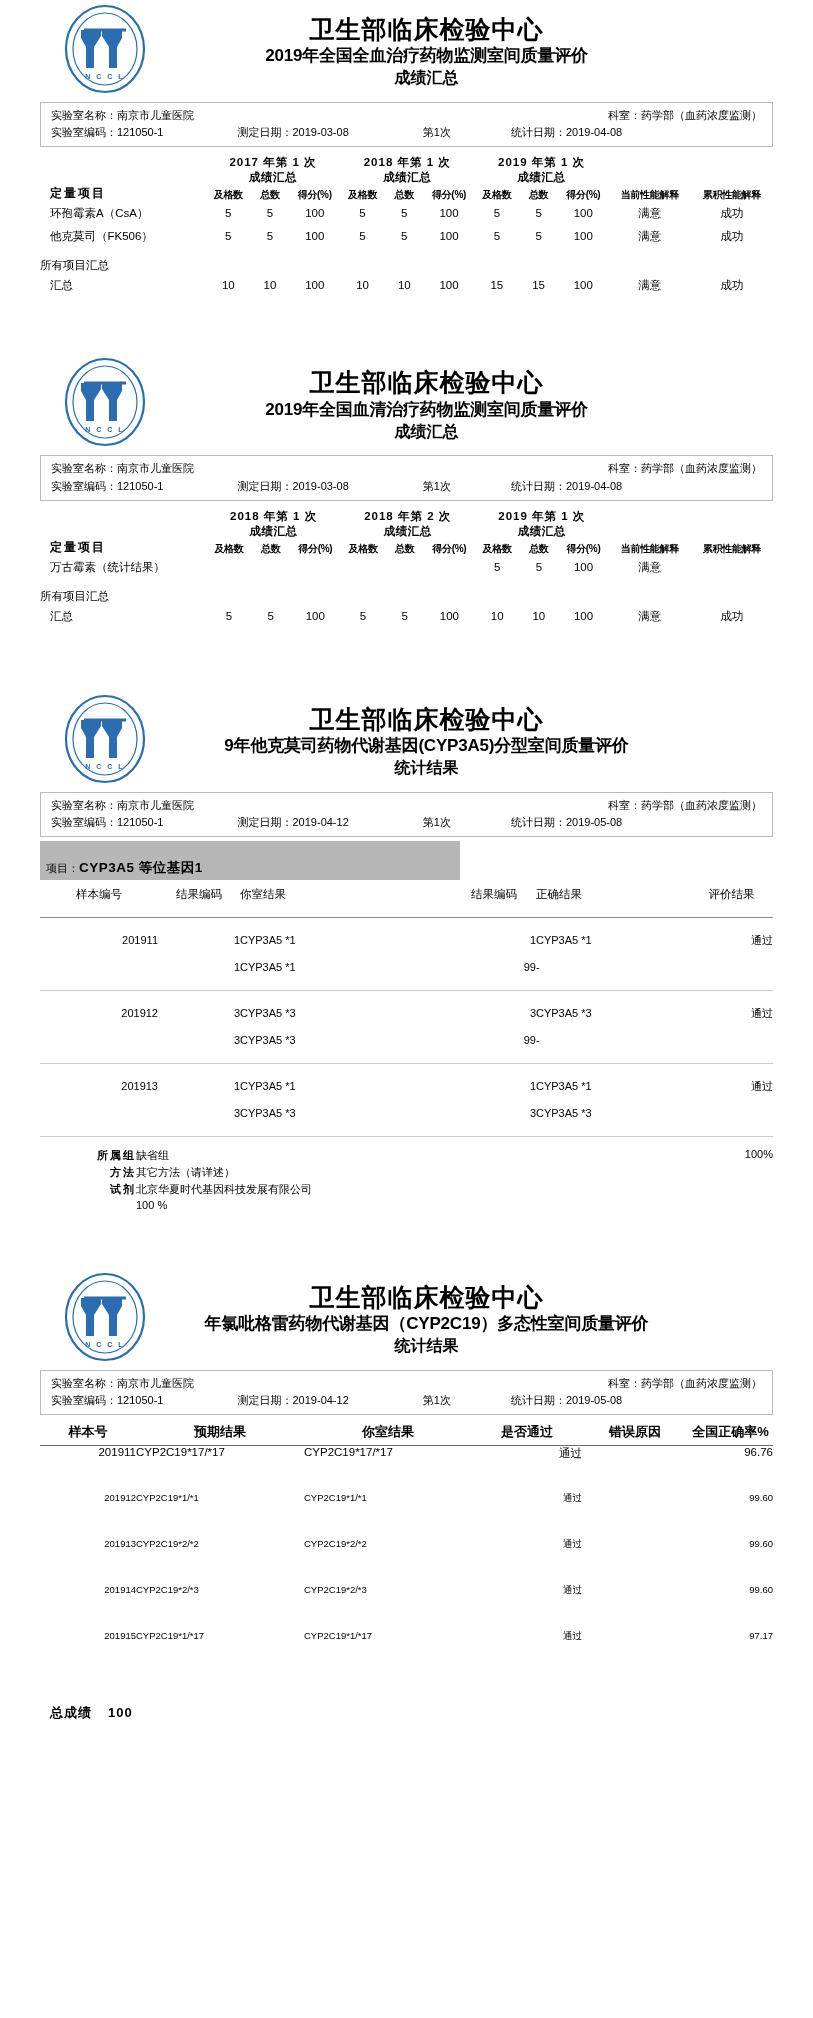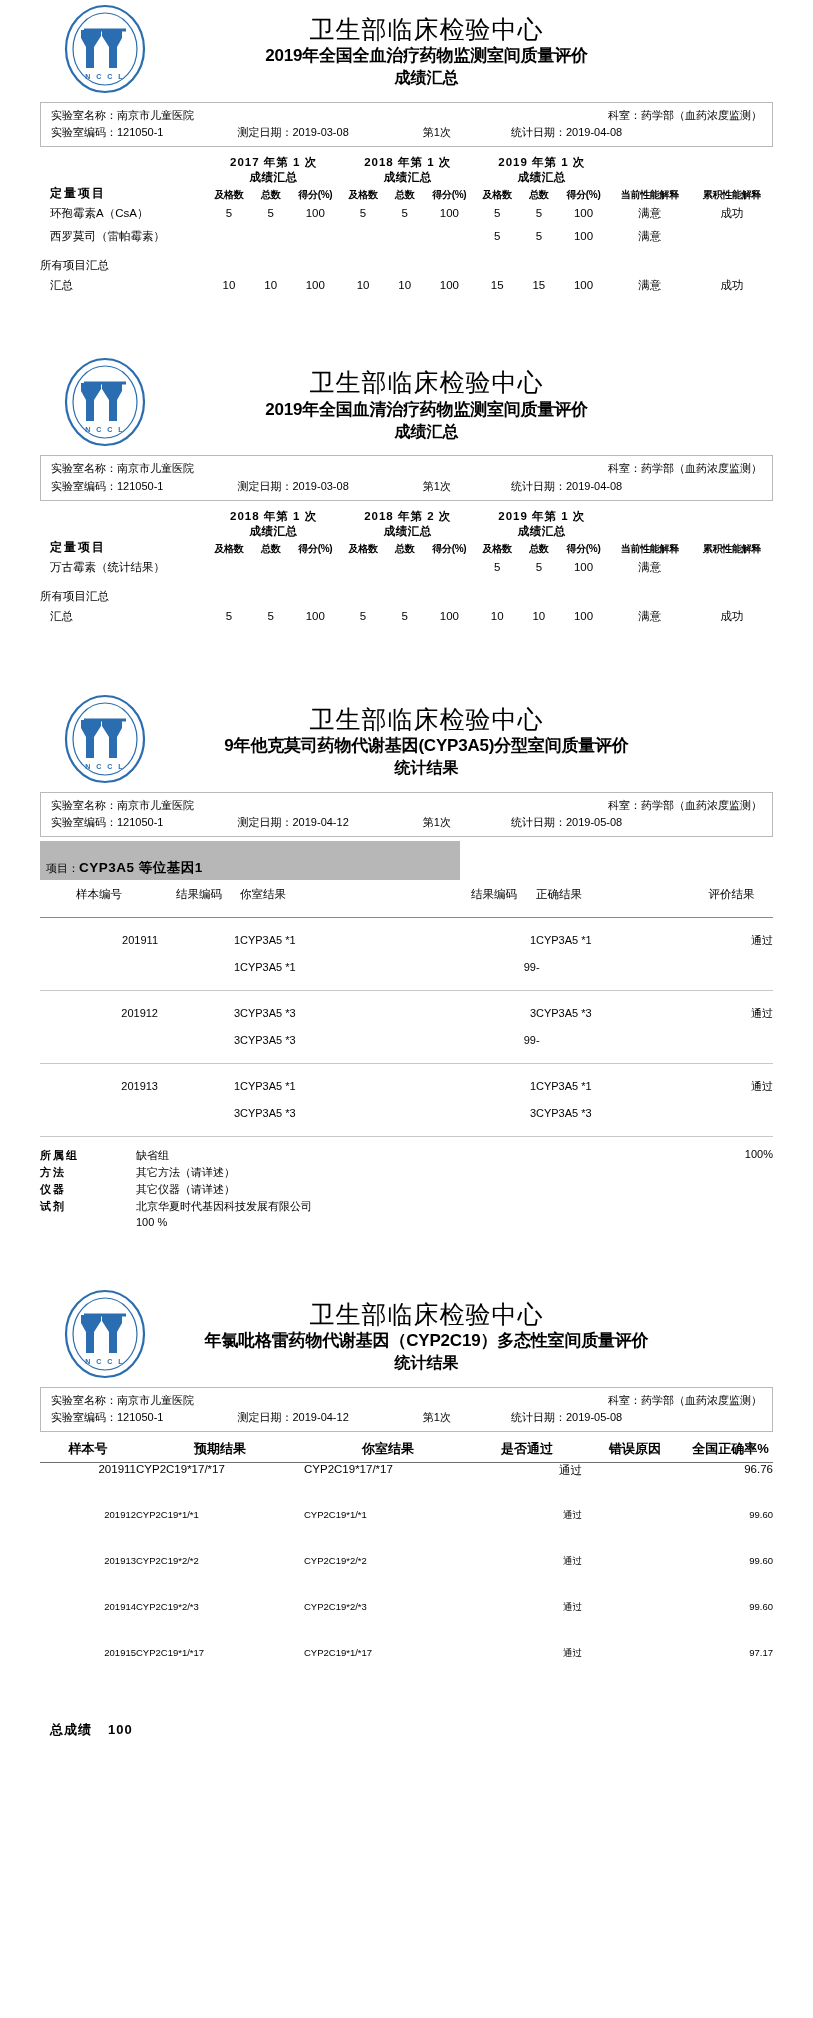--- a/index.html
+++ b/index.html
@@ -43,21 +43,21 @@
   }
   .logo svg { display:block; width:86px; height:90px; }
 
   .titles {
     text-align: center;
     padding-left: 40px;
   }
   .org-title {
     font-family: "Liberation Serif", "DejaVu Serif", serif;
     font-size: 25px;
-    font-weight: 400;
+    font-weight: 700;
     letter-spacing: 1px;
     line-height: 1.25;
     padding-top: 14px;
   }
   .doc-title {
     font-family: "Liberation Sans", "DejaVu Sans", sans-serif;
     font-size: 17px;
     font-weight: 700;
     line-height: 1.3;
     letter-spacing: -0.2px;
@@ -201,20 +201,21 @@
     border-collapse: collapse;
     font-family: "Liberation Sans", "DejaVu Sans", sans-serif;
     font-size: 11px;
     margin-top: 10px;
     width: 100%;
   }
   table.meta td { padding: 1px 0; vertical-align: top; white-space: nowrap; }
   td.meta-key {
     font-weight: 700;
     width: 96px;
+    text-align: right;
     padding-right: 16px;
     letter-spacing: 2px;
   }
   td.meta-pct { text-align: right; width: 90px; }
 
   
   table.c19 {
     width: 100%;
     border-collapse: collapse;
     font-family: "Liberation Sans", "DejaVu Sans", sans-serif;
@@ -342,32 +343,32 @@
           <td class="num">5</td>
           <td class="num">5</td>
           <td class="num">100</td>
           <td class="num">5</td>
           <td class="num">5</td>
           <td class="num">100</td>
           <td class="txt">满意</td>
           <td class="txt">成功</td>
         </tr>
         <tr>
-          <td class="item">西罗莫司（雷帕霉素）</td>
-          <td class="num"></td>
-          <td class="num"></td>
-          <td class="num"></td>
-          <td class="num"></td>
-          <td class="num"></td>
-          <td class="num"></td>
+          <td class="item">他克莫司（FK506）</td>
+          <td class="num">5</td>
+          <td class="num">5</td>
+          <td class="num">100</td>
+          <td class="num">5</td>
+          <td class="num">5</td>
+          <td class="num">100</td>
           <td class="num">5</td>
           <td class="num">5</td>
           <td class="num">100</td>
           <td class="txt">满意</td>
-          <td class="txt"></td>
+          <td class="txt">成功</td>
         </tr>
         <tr class="allsum">
           <td class="allsum-label" colspan="12">所有项目汇总</td>
         </tr>
         <tr>
           <td class="item">汇总</td>
           <td class="num">10</td>
           <td class="num">10</td>
           <td class="num">100</td>
           <td class="num">10</td>
@@ -644,25 +645,20 @@
           <td class="meta-key">所属组</td>
           <td>缺省组</td>
           <td class="meta-pct">100%</td>
         </tr>
         <tr>
           <td class="meta-key">方法</td>
           <td>其它方法（请详述）</td>
           <td class="meta-pct"></td>
         </tr>
         <tr>
-          <td class="meta-key">仪器</td>
-          <td>其它仪器（请详述）</td>
-          <td class="meta-pct"></td>
-        </tr>
-        <tr>
           <td class="meta-key">试剂</td>
           <td>北京华夏时代基因科技发展有限公司</td>
           <td class="meta-pct"></td>
         </tr>
         <tr>
           <td class="meta-key"></td>
           <td>100 %</td>
           <td class="meta-pct"></td>
         </tr>
       </tbody>

